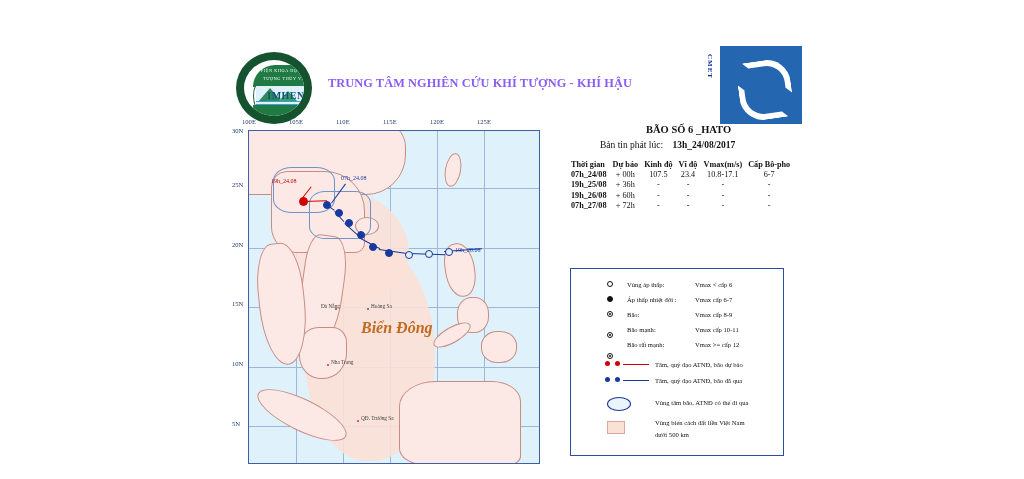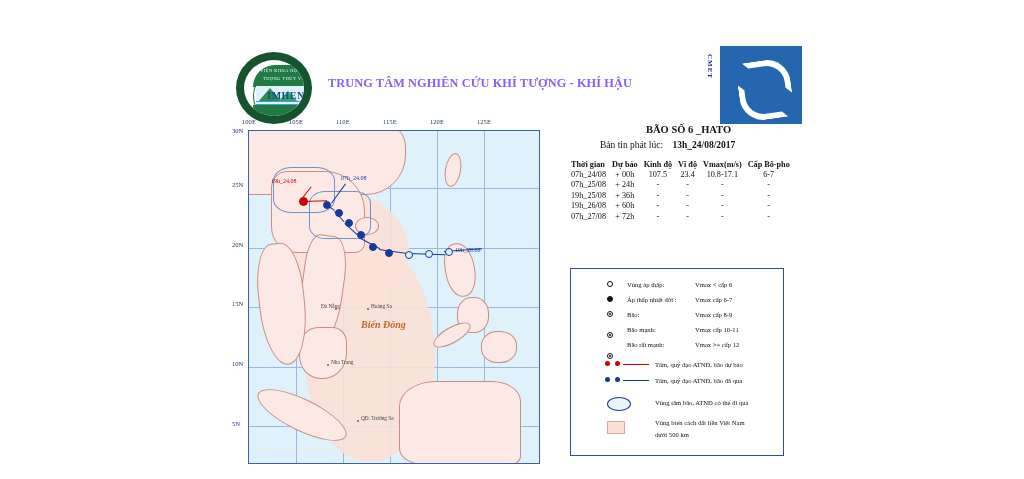--- a/index.html
+++ b/index.html
@@ -40,42 +40,42 @@
   .mapwrap{position:absolute;left:232px;top:118px;width:320px;height:350px;}
   .mapbox{position:absolute;left:16px;top:12px;width:290px;height:332px;border:1px solid #3b5fa8;background:#dff1fb;overflow:hidden;}
   .grid-v{position:absolute;top:0;width:1px;height:100%;background:#9fb6dc;}
   .grid-h{position:absolute;left:0;height:1px;width:100%;background:#9fb6dc;}
   .lon-lab{position:absolute;top:0px;font-size:6.6px;color:#203a6b;}
   .lat-lab{position:absolute;left:0px;font-size:6.6px;color:#203a6b;}
 
   .land{position:absolute;background:#fce9e6;border:.8px solid #c98c84;}
   .landblue{position:absolute;border:.8px solid #6f93c8;}
 
-  .sea-name{position:absolute;color:#c06a22;font-style:italic;font-weight:bold;font-size:10px;}
+  .sea-name{position:absolute;color:#c06a22;font-style:italic;font-weight:bold;font-size:16px;}
   .place{position:absolute;font-size:5.3px;color:#444;}
   .dotcity{position:absolute;width:2px;height:2px;border-radius:50%;background:#c0392b;}
 
   .trk-label{position:absolute;font-size:6px;color:#1a3fa0;}
   .trk-label.red{color:#c00000;}
   .node{position:absolute;width:6px;height:6px;border-radius:50%;border:1px solid #17389c;background:#dff1fb;}
   .node.filled{background:#17389c;}
   .node.red{background:#d00000;border-color:#d00000;width:7px;height:7px;}
   .line{position:absolute;height:1px;background:#17389c;transform-origin:0 0;}
   .line.red{background:#d00000;}
   .cone{position:absolute;background:#f6d9ce;opacity:.75;border-radius:50%;}
 
   
   .bulletin-title{position:absolute;left:646px;top:124px;font-size:10.5px;font-weight:bold;color:#111;}
   .bulletin-sub{position:absolute;left:600px;top:140px;font-size:9.5px;color:#111;}
   .bulletin-sub b{font-weight:bold;}
 
   table.fc{position:absolute;left:568px;top:160px;border-collapse:collapse;font-size:8.2px;color:#111;}
   table.fc th{font-weight:bold;padding:0 3px 1px 3px;text-align:left;white-space:nowrap;}
   table.fc td{padding:0px 3px;text-align:center;white-space:nowrap;line-height:10.4px;}
-  table.fc td.first{text-align:left;}
+  table.fc td.first{text-align:left;font-weight:bold;}
 
   .legend{position:absolute;left:570px;top:268px;width:212px;height:186px;border:1px solid #2b4f9e;background:#fff;}
   .lg-row{position:absolute;font-size:6.6px;color:#111;}
   .lg-sym{position:absolute;}
   .sym-circ{width:6px;height:6px;border-radius:50%;border:1px solid #111;background:#fff;box-sizing:border-box;}
   .sym-circ.f{background:#111;}
   .sym-dbl{width:6px;height:6px;border-radius:50%;border:1px solid #111;background:#fff;box-sizing:border-box;position:relative;}
   .sym-dbl:after{content:"";position:absolute;left:1px;top:1px;width:2px;height:2px;border-radius:50%;background:#111;}
   .lg-line{position:absolute;height:1px;width:26px;}
   .lg-dot{position:absolute;width:5px;height:5px;border-radius:50%;}
@@ -222,28 +222,20 @@
     <tbody>
       <tr>
         <td class="first">07h_24/08</td>
         <td>+ 00h</td>
         <td>107.5</td>
         <td>23.4</td>
         <td>10.8-17.1</td>
         <td>6-7</td>
       </tr>
       <tr>
-        <td class="first">07h_25/08</td>
-        <td>+ 24h</td>
-        <td>-</td>
-        <td>-</td>
-        <td>-</td>
-        <td>-</td>
-      </tr>
-      <tr>
         <td class="first">19h_25/08</td>
         <td>+ 36h</td>
         <td>-</td>
         <td>-</td>
         <td>-</td>
         <td>-</td>
       </tr>
       <tr>
         <td class="first">19h_26/08</td>
         <td>+ 60h</td>

